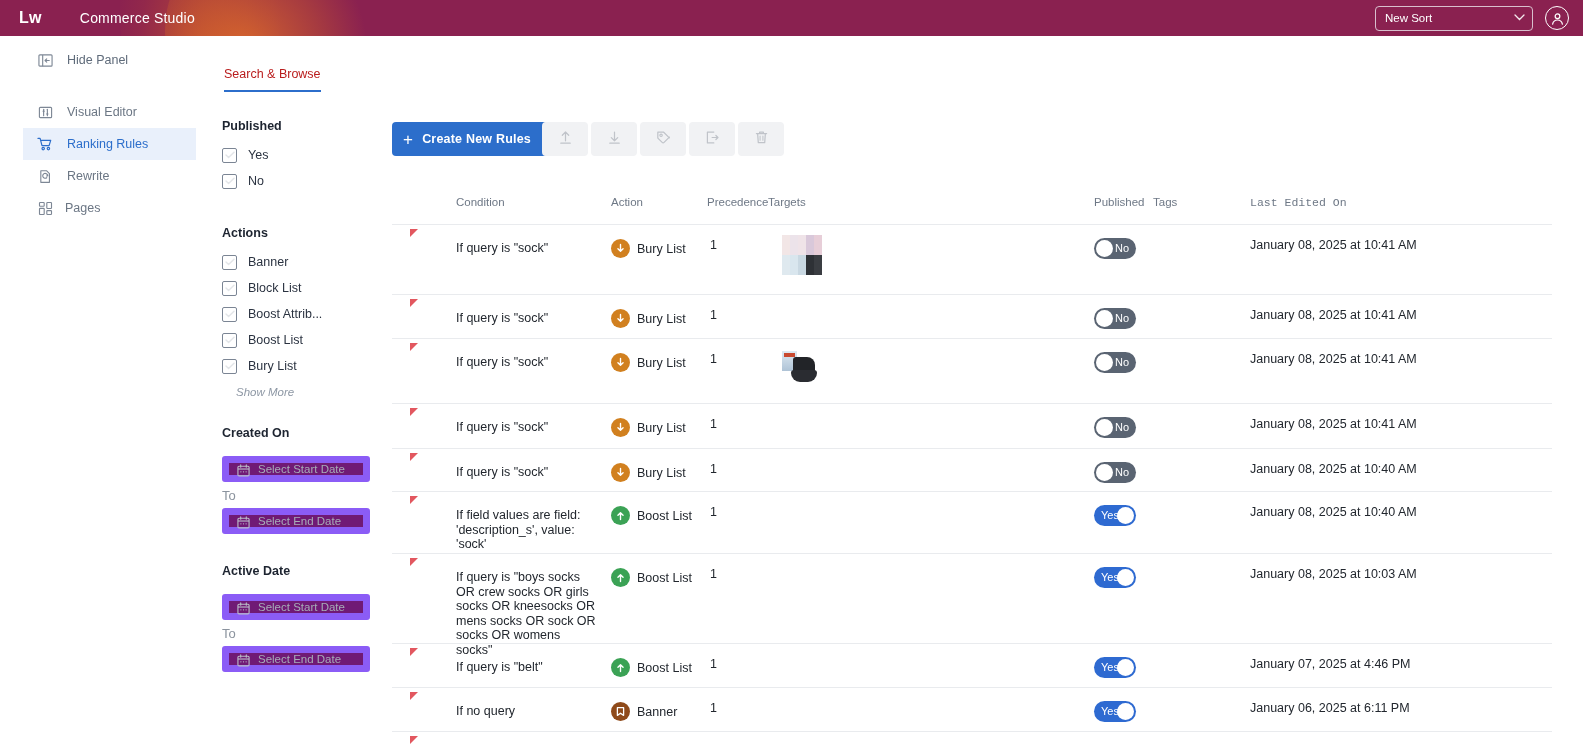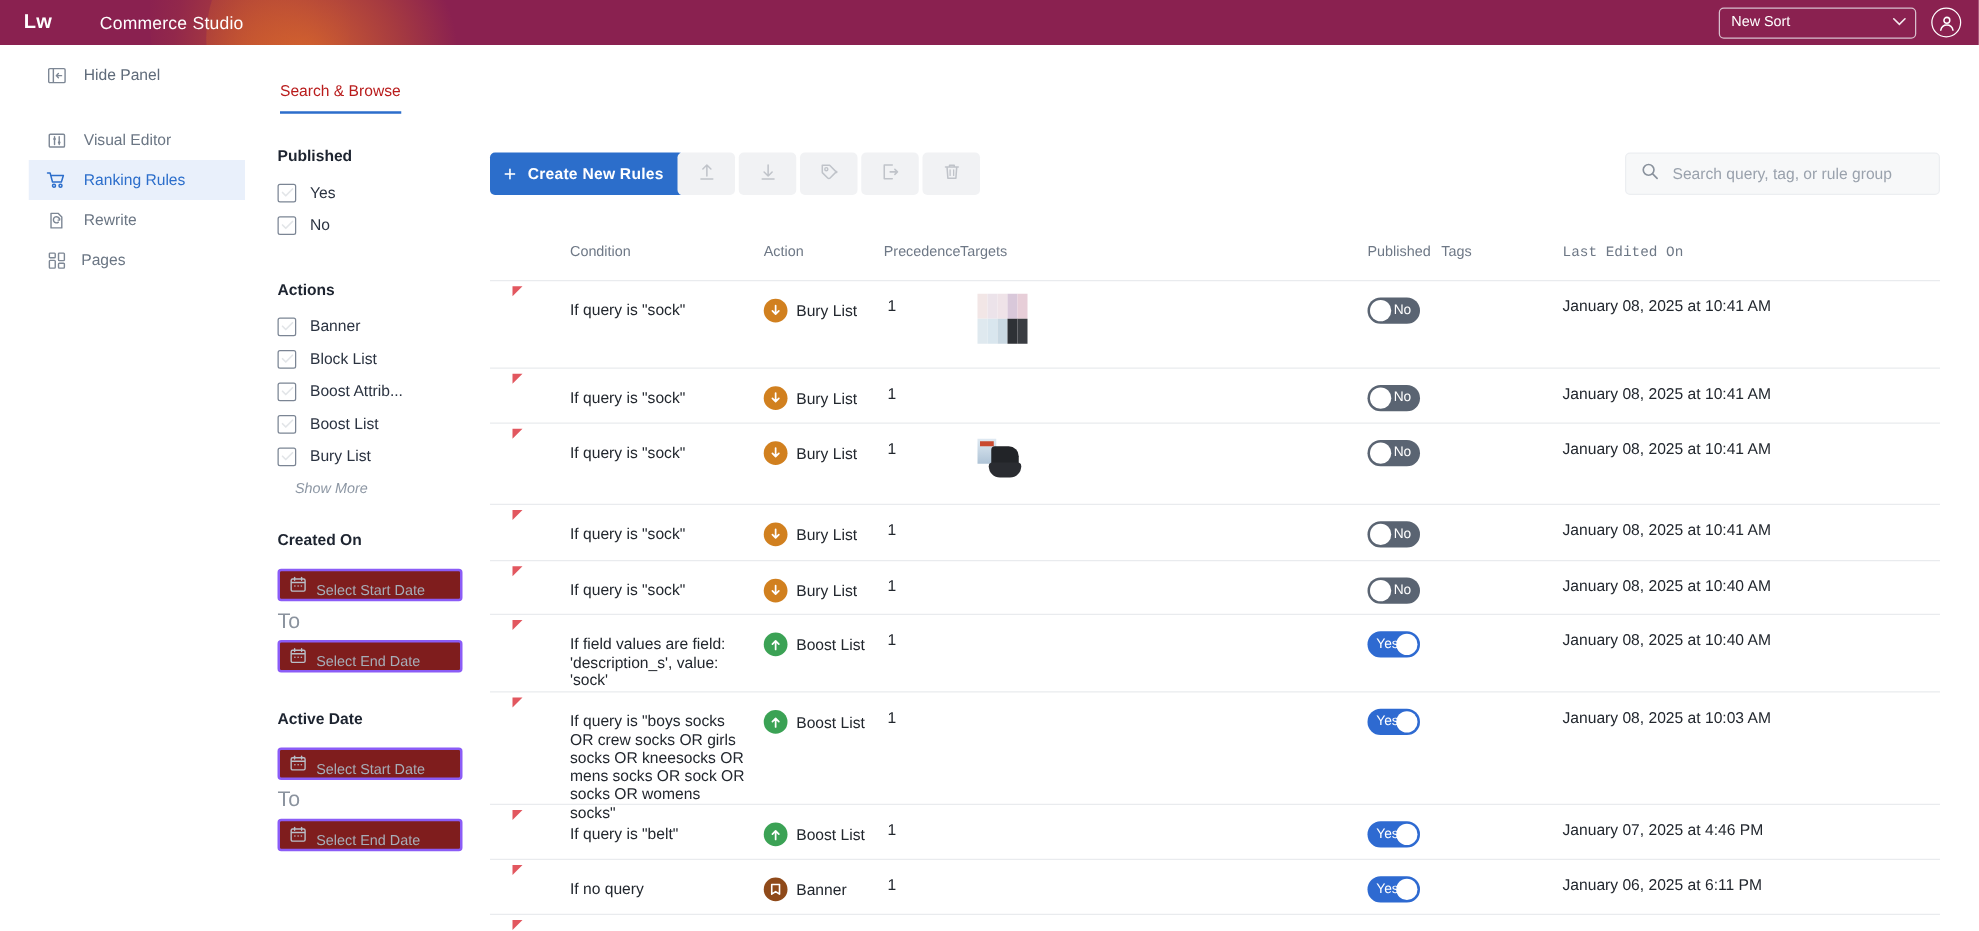--- a/index.html
+++ b/index.html
@@ -105,26 +105,26 @@
     width: 15px; height: 15px; border: 1.4px solid #7b8594; border-radius: 2px;
     background: #fff; display: flex; align-items: center; justify-content: center;
   }
   .cb svg { opacity: .28; }
   .cb-lbl { font-size: 12.5px; color: #2b3341; }
   .show-more {
     font-size: 11.5px; color: #8d97a4; font-style: italic; font-weight: 500;
     margin-left: 14px; margin-top: 7px; cursor: pointer;
   }
   .date-input {
-    width: 148px; height: 26px; border: 2px solid #8b5cf6; border-radius: 3px;
-    display: flex; align-items: flex-end; gap: 8px; padding-left: 8px; background: #7f1d1d;
+    width: 148px; height: 26px; border: 7px solid #8b5cf6; border-radius: 3px;
+    display: flex; align-items: flex-start; gap: 8px; padding-left: 8px; background: #701a75;
     cursor: text;
   }
   .date-input .ph { font-size: 11.5px; color: #a6adb7; }
-  .to-lbl { font-size: 17px; color: #8b939e; margin: 6px 0 5px 0; }
+  .to-lbl { font-size: 13px; color: #8b939e; margin: 6px 0 5px 0; }
 
   
   .main {
     position: absolute; top: 36px; left: 392px; right: 0; bottom: 0;
     background: #fff;
   }
   .toolbar {
     position: absolute; top: 86px; left: 0; right: 0; height: 40px;
   }
   .btn-create {
@@ -475,29 +475,20 @@
     <button class="icon-btn" style="left:346px;">
       <span>
         <svg width="17" height="17" viewBox="0 0 18 18">
           <path d="M3.6 4.8h10.8M7 4.8V3.4h4v1.4M4.9 4.8l.7 9.6h6.8l.7-9.6" fill="none" stroke="#5a6472" stroke-width="1.3" stroke-linecap="round" stroke-linejoin="round"></path>
           <line x1="7.5" y1="7.3" x2="7.5" y2="12" stroke="#5a6472" stroke-width="1.1" stroke-linecap="round"></line>
           <line x1="10.5" y1="7.3" x2="10.5" y2="12" stroke="#5a6472" stroke-width="1.1" stroke-linecap="round"></line>
         </svg>
       </span>
     </button>
 
-    <div class="search-box">
-      <span>
-        <svg width="14" height="14" viewBox="0 0 15 15">
-          <circle cx="6.3" cy="6.3" r="4.6" fill="none" stroke="#8a929d" stroke-width="1.4"></circle>
-          <line x1="9.8" y1="9.8" x2="13.6" y2="13.6" stroke="#8a929d" stroke-width="1.4" stroke-linecap="round"></line>
-        </svg>
-      </span>
-      <span class="ph" title="Search query, tag, or rule group">Search query, tag, or rule group</span>
-    </div>
   </div>
 
   <div class="thead">
     <span class="h" style="left:64px;">Condition</span>
     <span class="h" style="left:219px;">Action</span>
     <span class="h" style="left:315px;">Precedence</span>
     <span class="h" style="left:376px;">Targets</span>
     <span class="h" style="left:702px;">Published</span>
     <span class="h" style="left:761px;">Tags</span>
     <span class="h" style="left:858px;font-family:Liberation Mono, monospace;">Last Edited On</span>

